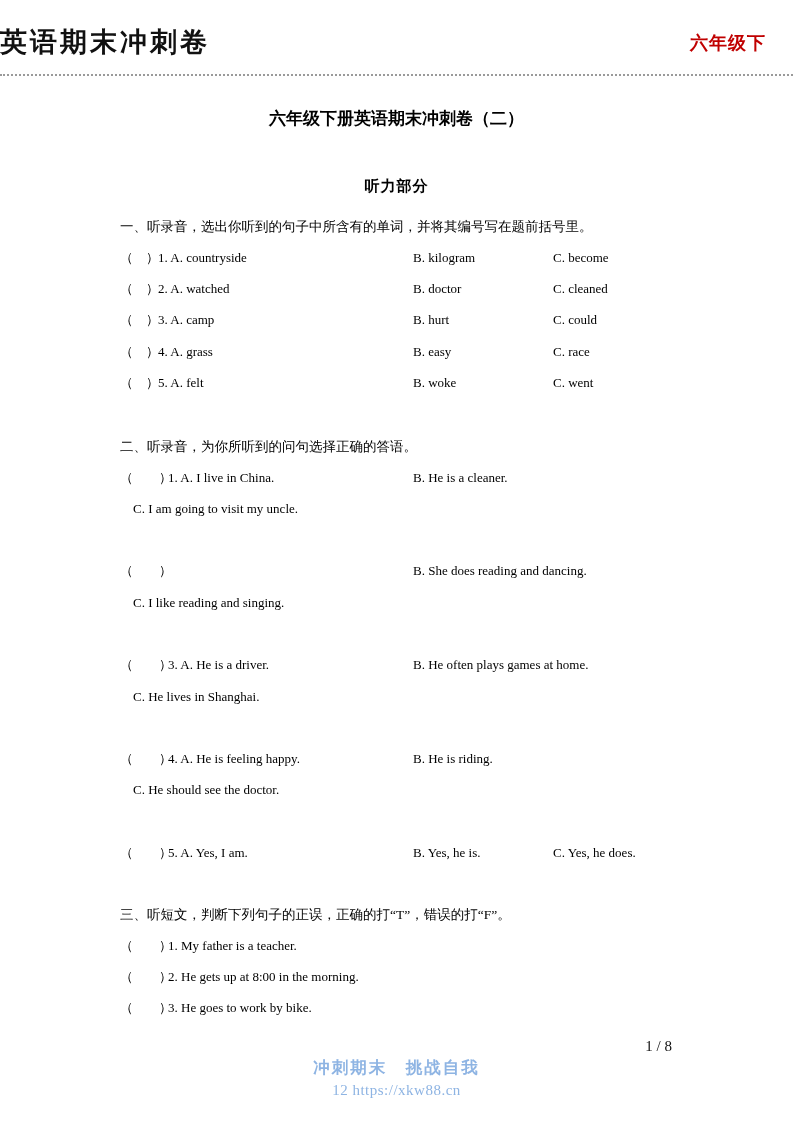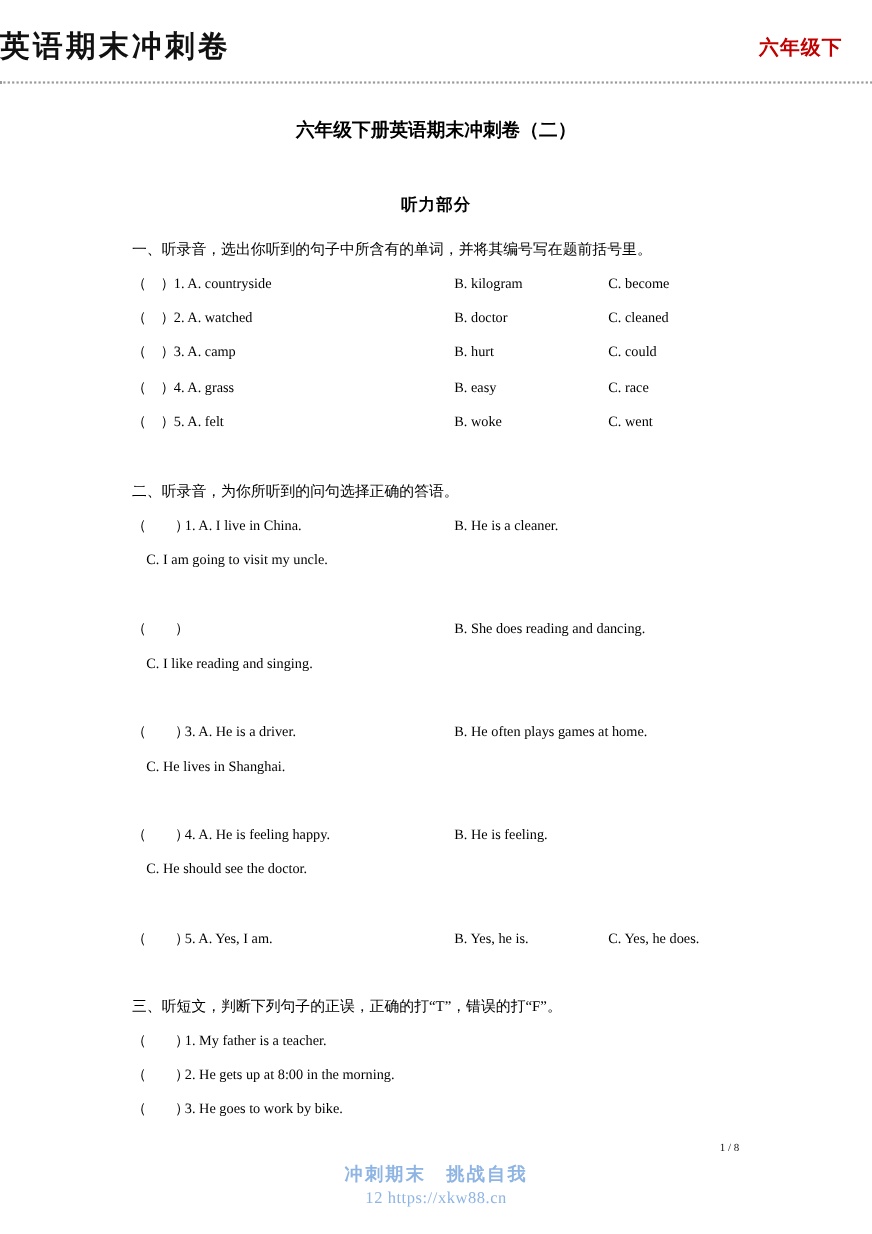--- a/index.html
+++ b/index.html
@@ -108,21 +108,21 @@
     align-items: center;
     height: 31.4px;
     white-space: nowrap;
   }
 
   
   .page-num {
     position: absolute;
     top: 1038px;
     right: 121px;
-    font-size: 10px;
+    font-size: 15px;
     color: #111;
   }
   .footer {
     position: absolute;
     top: 1057px; left: 0;
     width: 100%;
     text-align: center;
     color: var(--footer-blue, #8EB4E3);
   }
   .footer-slogan {
@@ -211,21 +211,21 @@
           <span>3. A. He is a driver.</span>
           <span class="span2">B. He often plays games at home.</span>
         </div>
         <div class="c-line">C. He lives in Shanghai.</div>
       </div>
 
       <div class="p2-block">
         <div class="p2-row">
           <span>（　　）</span>
           <span>4. A. He is feeling happy.</span>
-          <span class="span2">B. He is feeling.</span>
+          <span class="span2">B. He is riding.</span>
         </div>
         <div class="c-line">C. He should see the doctor.</div>
       </div>
 
       <div class="p2-row">
         <span>（　　）</span>
         <span>5. A. Yes, I am.</span>
         <span>B. Yes, he is.</span>
         <span>C. Yes, he does.</span>
       </div>

